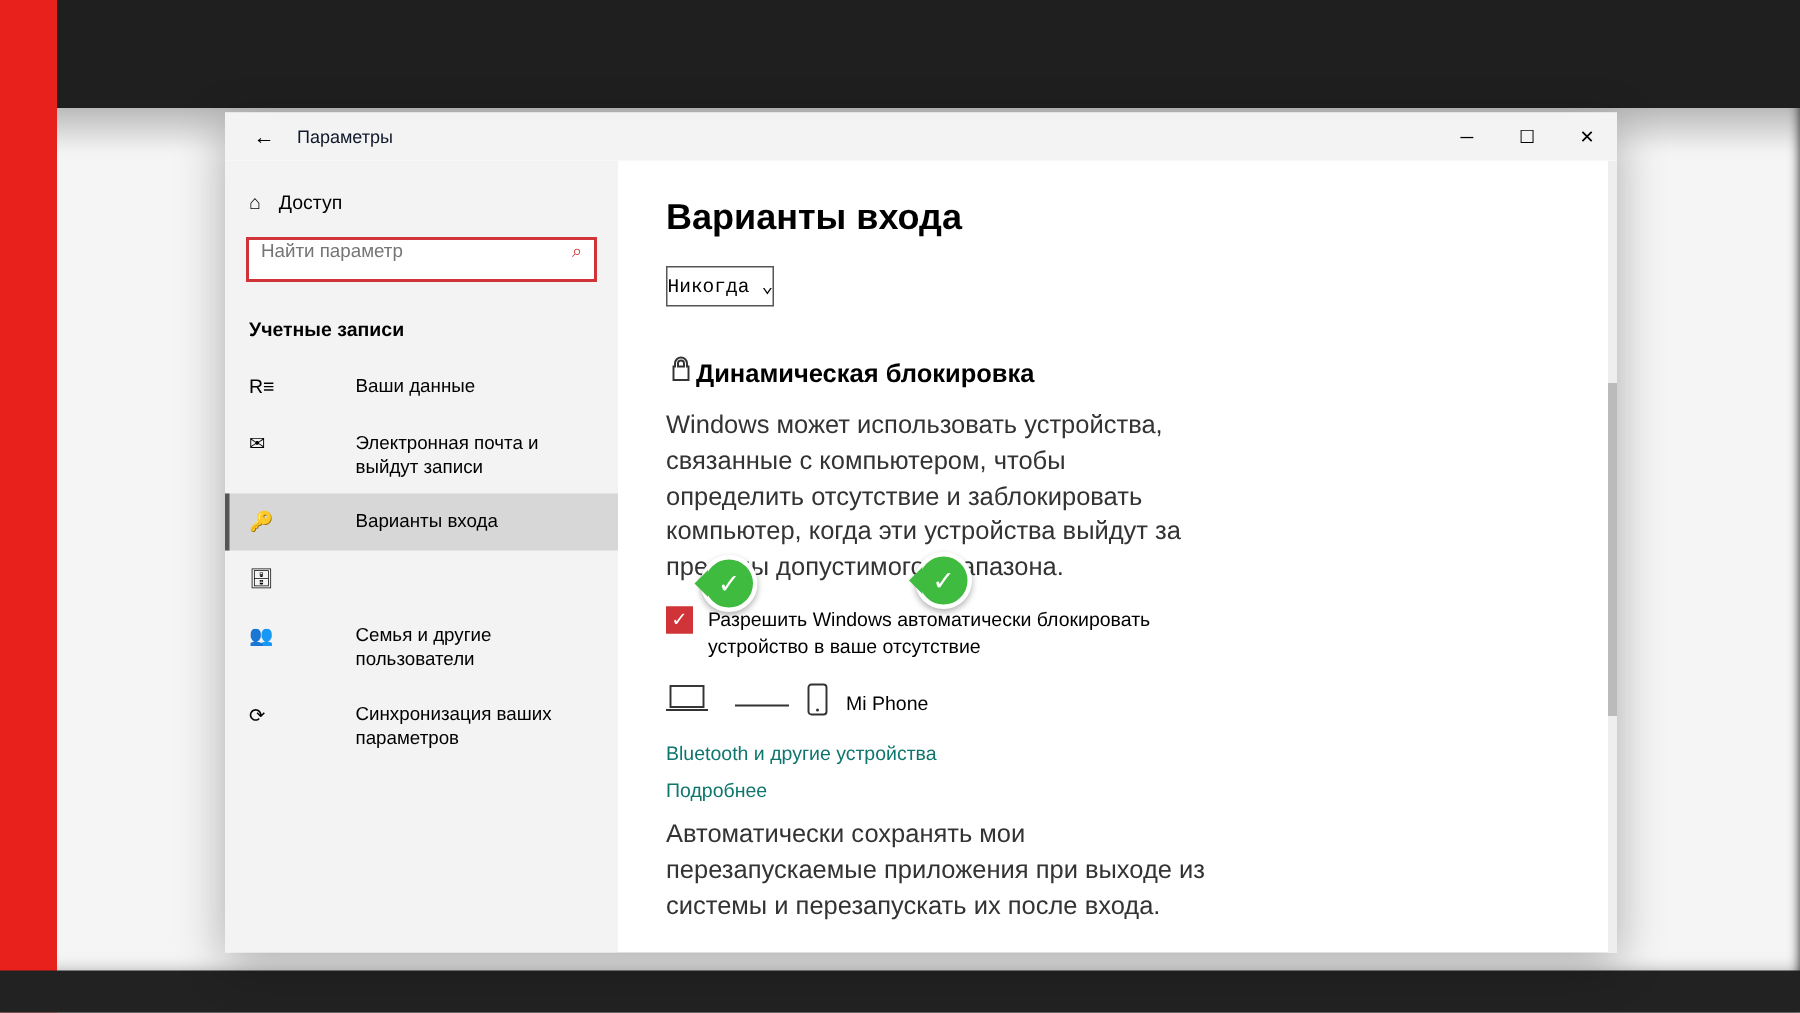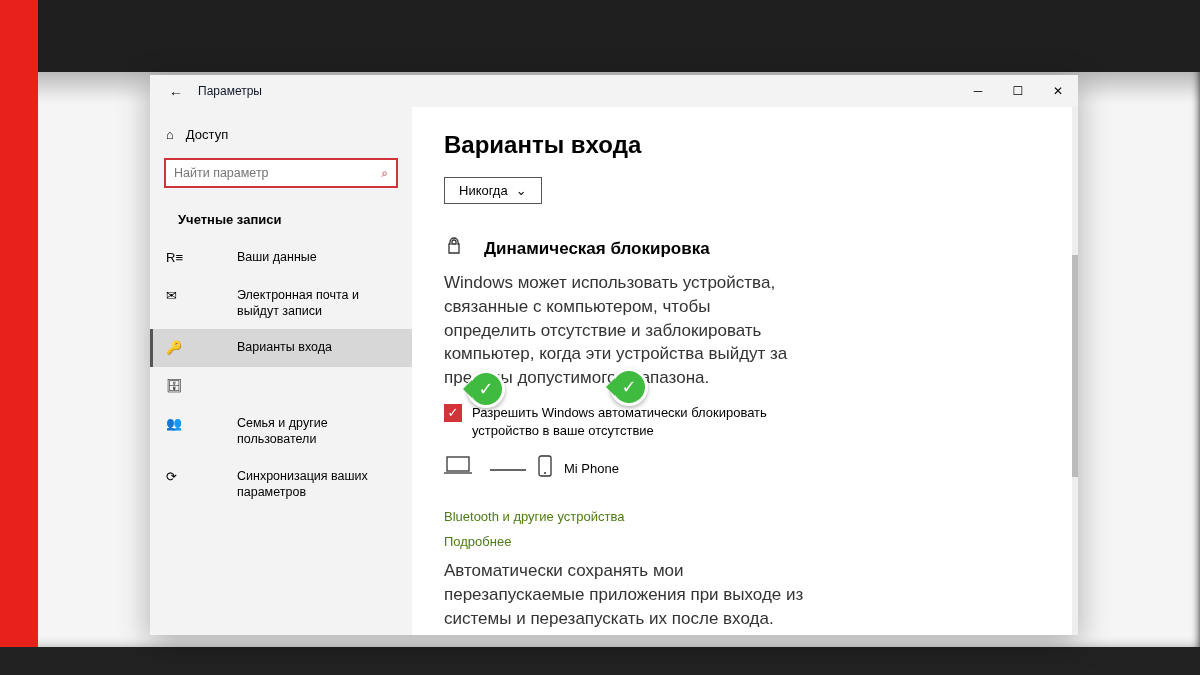--- a/index.html
+++ b/index.html
@@ -105,39 +105,39 @@
       gap: 12px;
       cursor: pointer;
     }
 
     .search-box {
       margin: 8px 14px 12px;
       border: 2px solid #d13438;
       background: #fff;
       height: 30px;
       display: flex;
-      align-items: center;
-      padding: 0 8px;
+      align-items: flex-end;
+      padding: 12px 8px;
     }
     .search-box input {
       flex: 1;
       border: none;
       outline: none;
       font-size: 12.5px;
       background: transparent;
     }
     .search-icon-glyph {
       color: #d13438;
       font-size: 12px;
     }
 
     .category-label {
       font-size: 13px;
       font-weight: 600;
-      padding: 12px 28px 12px;
+      padding: 12px 16px 12px;
     }
     .nav-item {
       display: flex;
       align-items: flex-start;
       padding: 10px 16px;
       gap: 12px;
       font-size: 12.5px;
       cursor: pointer;
       line-height: 1.3;
     }
@@ -160,35 +160,36 @@
       padding: 24px 32px 20px;
       position: relative;
     }
     .content h1 {
       font-size: 24px;
       font-weight: 600;
       margin-bottom: 18px;
     }
     .dropdown {
       border: 1px solid #555;
-      padding: 5px 14px;
+      padding: 5px 0;
       display: inline-flex;
-      align-items: flex-end;
+      align-items: flex-start;
       gap: 8px;
       font-size: 13px;
       cursor: pointer;
+      font-family: Liberation Mono, monospace;
     }
     .section-title {
       font-size: 17px;
       font-weight: 600;
       margin-top: 32px;
       margin-bottom: 10px;
       display: flex;
       align-items: center;
-      gap: 20px;
+      gap: 0;
     }
     .section-title .section-icon { font-size: 17px; }
     .description {
       font-size: 17px;
       color: #333;
       max-width: 360px;
       line-height: 1.4;
       margin-bottom: 14px;
     }
     .checkbox-row {
@@ -211,24 +212,24 @@
     }
     .checkbox-label {
       font-size: 13px;
       max-width: 320px;
       line-height: 1.35;
     }
     .device-row {
       display: flex;
       align-items: center;
       gap: 12px;
-      margin-bottom: 28px;
+      margin-bottom: 12px;
     }
     .link {
-      color: #4d7c0f;
+      color: #0f766e;
       font-size: 13px;
       margin-bottom: 10px;
       cursor: pointer;
     }
 
     .toggle {
       display: inline-flex;
       align-items: center;
       gap: 10px;
       font-size: 17px;

